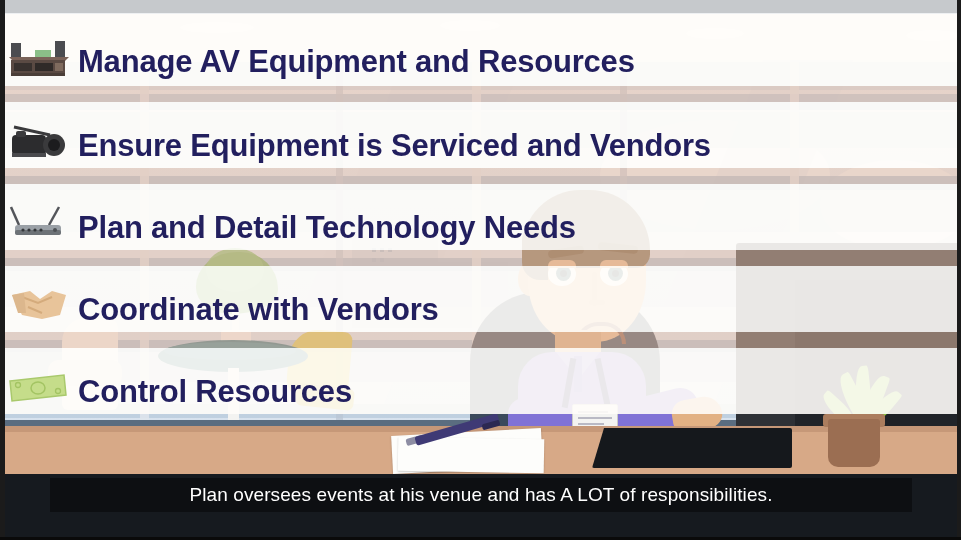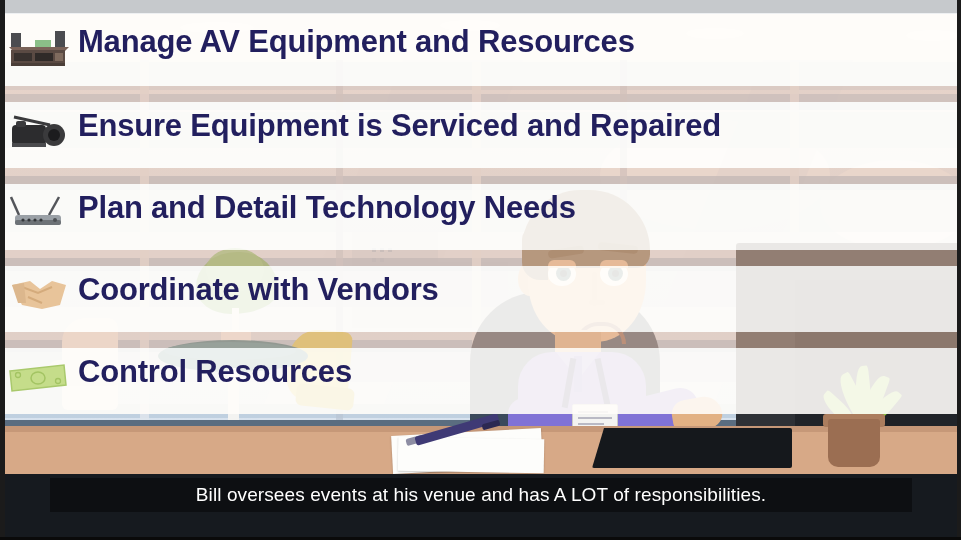--- a/index.html
+++ b/index.html
@@ -103,21 +103,21 @@
   .paper{position:absolute;background:#fdfdfb;}
   .paper.p1{left:392px;top:432px;width:150px;height:38px;transform:rotate(-3deg);box-shadow:0 1px 2px rgba(0,0,0,.25);}
   .paper.p2{left:398px;top:438px;width:146px;height:34px;transform:rotate(1deg);box-shadow:0 1px 2px rgba(0,0,0,.2);}
   .pen{position:absolute;left:414px;top:425px;width:86px;height:9px;background:#3f3a75;
     transform:rotate(-16deg);border-radius:2px;}
   .pen-tip{position:absolute;left:406px;top:437px;width:16px;height:7px;background:#8d8da3;transform:rotate(-16deg);border-radius:2px 0 0 2px;}
   .pen-clip{position:absolute;left:482px;top:422px;width:18px;height:6px;background:#2c2852;transform:rotate(-16deg);border-radius:2px;}
 
   
   .list{position:absolute;left:0;top:0;width:961px;height:540px;pointer-events:none;}
-  .row{position:absolute;display:flex;align-items:flex-start;height:56px;pointer-events:auto;}
+  .row{position:absolute;display:flex;align-items:flex-end;height:56px;pointer-events:auto;}
   .row .ico{width:78px;flex:0 0 78px;display:flex;align-items:center;justify-content:center;height:46px;}
   .row .lbl{
     font-size:31px;font-weight:bold;color:#221f5e;letter-spacing:-.2px;white-space:nowrap;
     font-family:"Liberation Sans", sans-serif;
   }
 
   
   .caption{
     position:absolute;left:50px;top:478px;width:862px;height:34px;background:#0d0f12;
     display:flex;align-items:center;justify-content:center;
@@ -287,21 +287,21 @@
       <div class="ico">
         <svg width="66" height="40" viewBox="0 0 66 40">
           <path d="M8 6 L44 14" stroke="#3a3a3c" stroke-width="3" fill="none"></path>
           <rect x="6" y="14" width="34" height="20" rx="4" fill="#2c2c2e"></rect>
           <rect x="10" y="10" width="10" height="6" rx="2" fill="#3a3a3c"></rect>
           <ellipse cx="48" cy="24" rx="11" ry="11" fill="#3a3a3c"></ellipse>
           <ellipse cx="48" cy="24" rx="6" ry="6" fill="#1c1c1e"></ellipse>
           <rect x="6" y="32" width="34" height="4" fill="#4a4a4d"></rect>
         </svg>
       </div>
-      <div class="lbl">Ensure Equipment is Serviced and Repaired</div>
+      <div class="lbl">Ensure Equipment is Serviced and Vendors</div>
     </div>
 
     <div class="row" style="left:0;top:272px;">
       <div class="ico">
         <svg width="62" height="40" viewBox="0 0 62 40">
           <path d="M4 10 L22 6 L32 14 L44 6 L58 10 L52 30 L34 34 L14 30 Z" fill="#e8c49a"></path>
           <path d="M14 12 L30 18 L44 12" stroke="#d4ab7c" stroke-width="2" fill="none"></path>
           <path d="M20 22 L34 28" stroke="#d4ab7c" stroke-width="2" fill="none"></path>
           <path d="M4 10 L16 8 L18 28 L10 28 Z" fill="#dcb78d"></path>
         </svg>
@@ -333,19 +333,19 @@
           <ellipse cx="32" cy="21" rx="7" ry="6" fill="none" stroke="#a3c463" stroke-width="1.5"></ellipse>
           <circle cx="12" cy="18" r="2.5" fill="none" stroke="#a3c463" stroke-width="1.3"></circle>
           <circle cx="52" cy="24" r="2.5" fill="none" stroke="#a3c463" stroke-width="1.3"></circle>
         </svg>
       </div>
       <div class="lbl">Control Resources</div>
     </div>
   </div>
 
   <div class="caption">
-    <span>Bill oversees events at his venue and has A LOT of responsibilities.</span>
+    <span>Plan oversees events at his venue and has A LOT of responsibilities.</span>
   </div>
 
   <div class="edge-l"></div>
   <div class="edge-r"></div>
   <div class="edge-b"></div>
 </div>
 
 </body></html>

